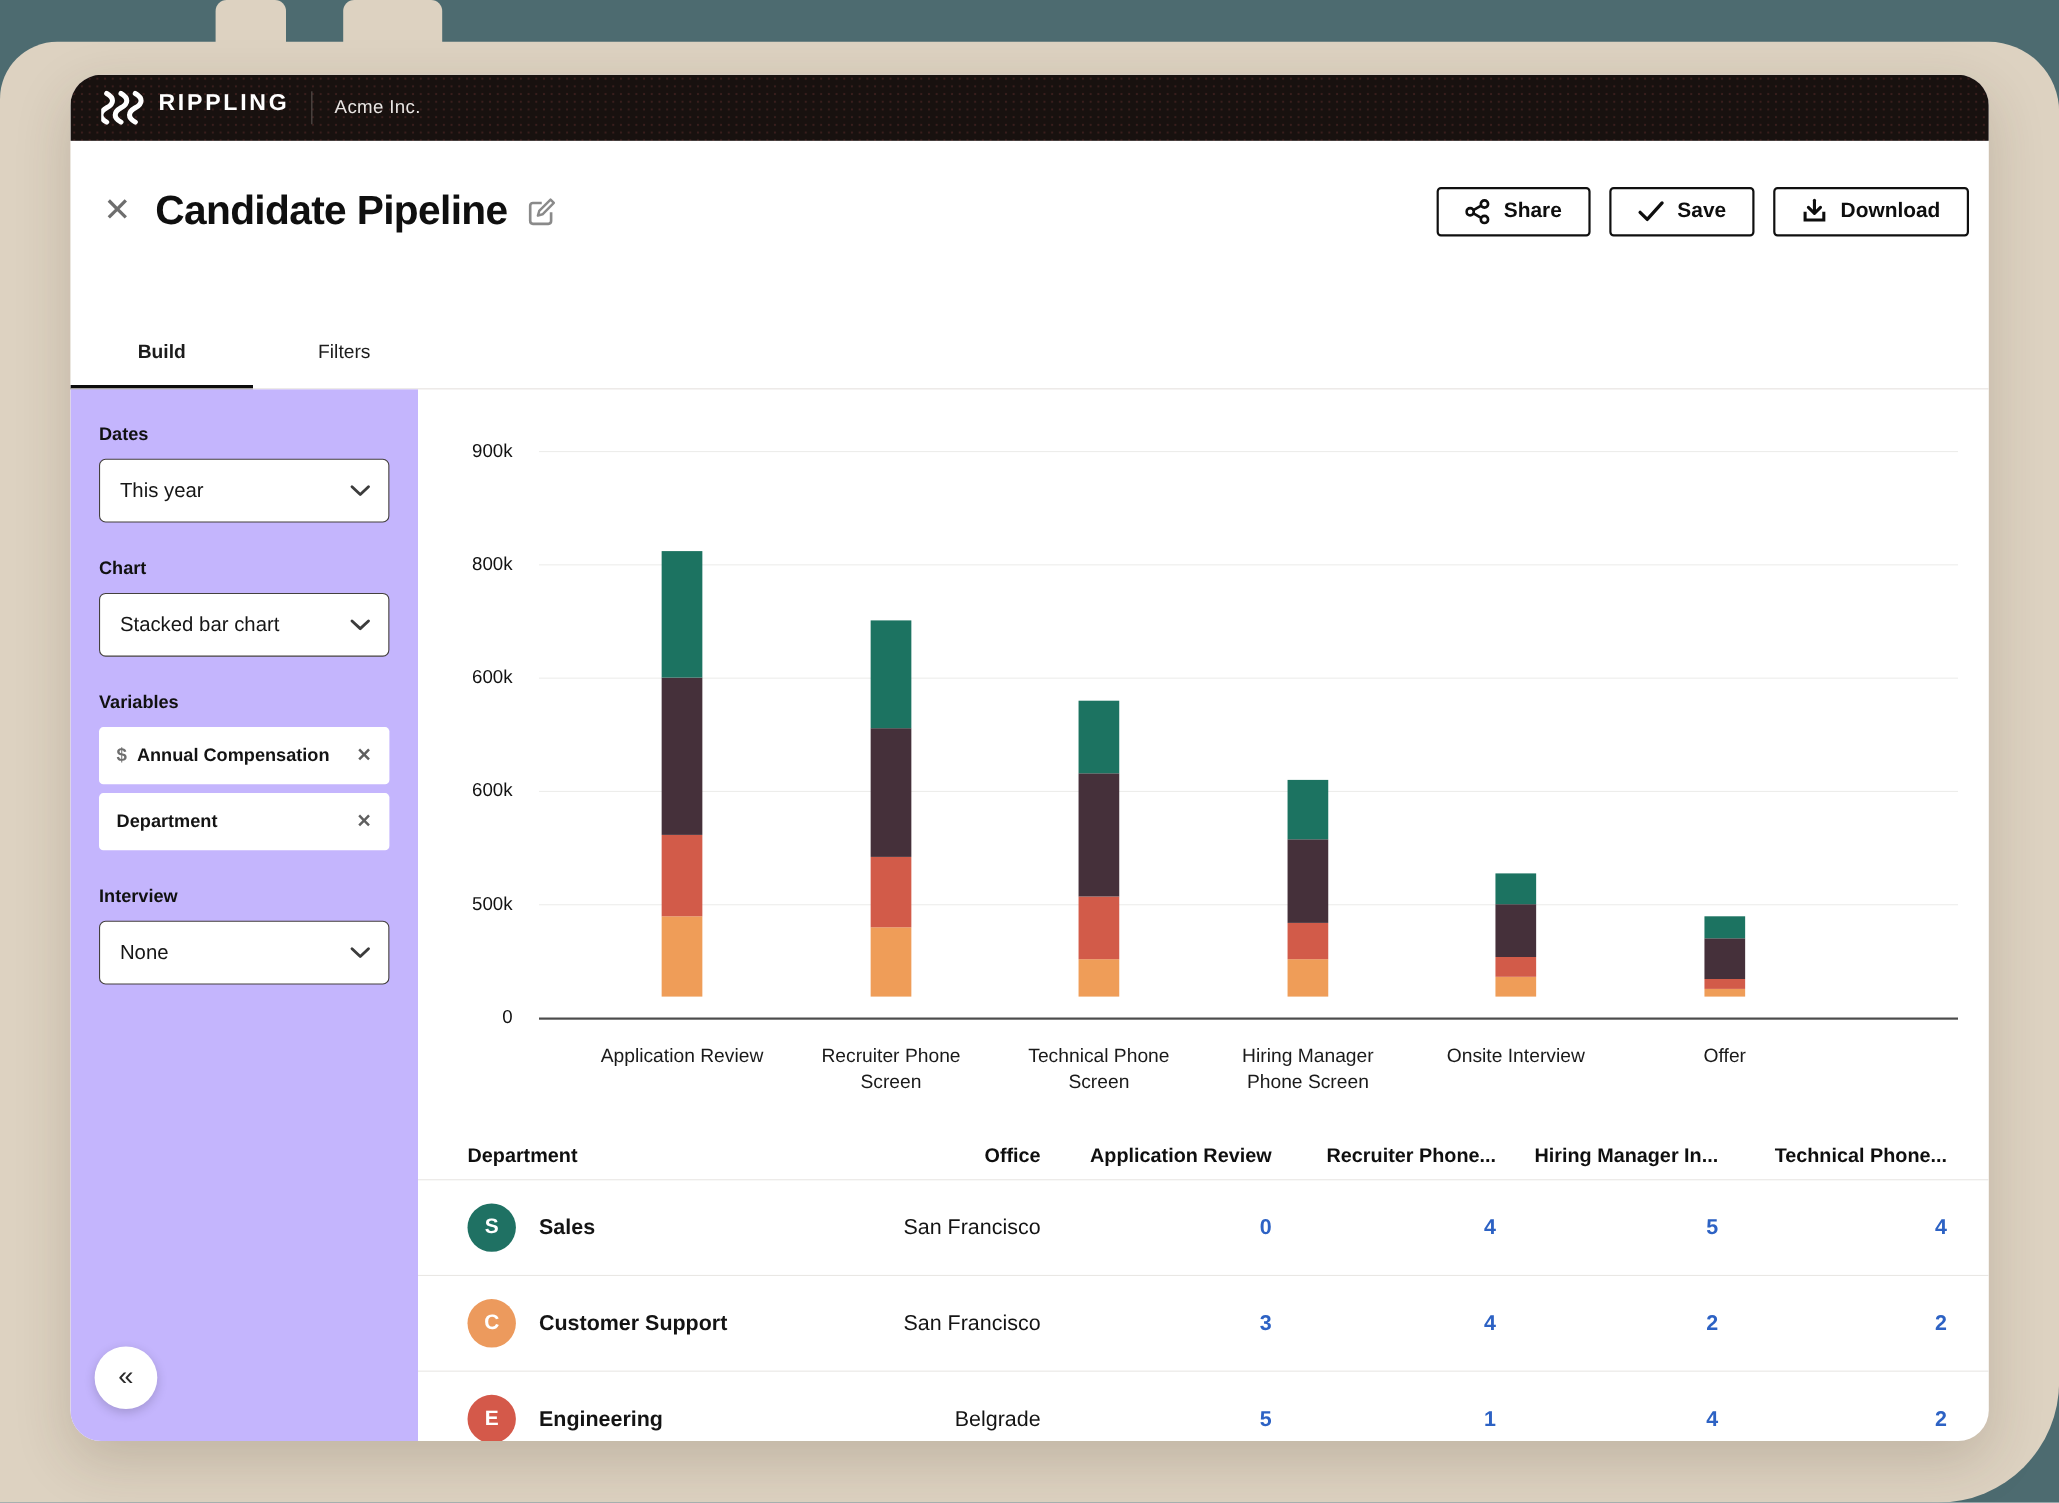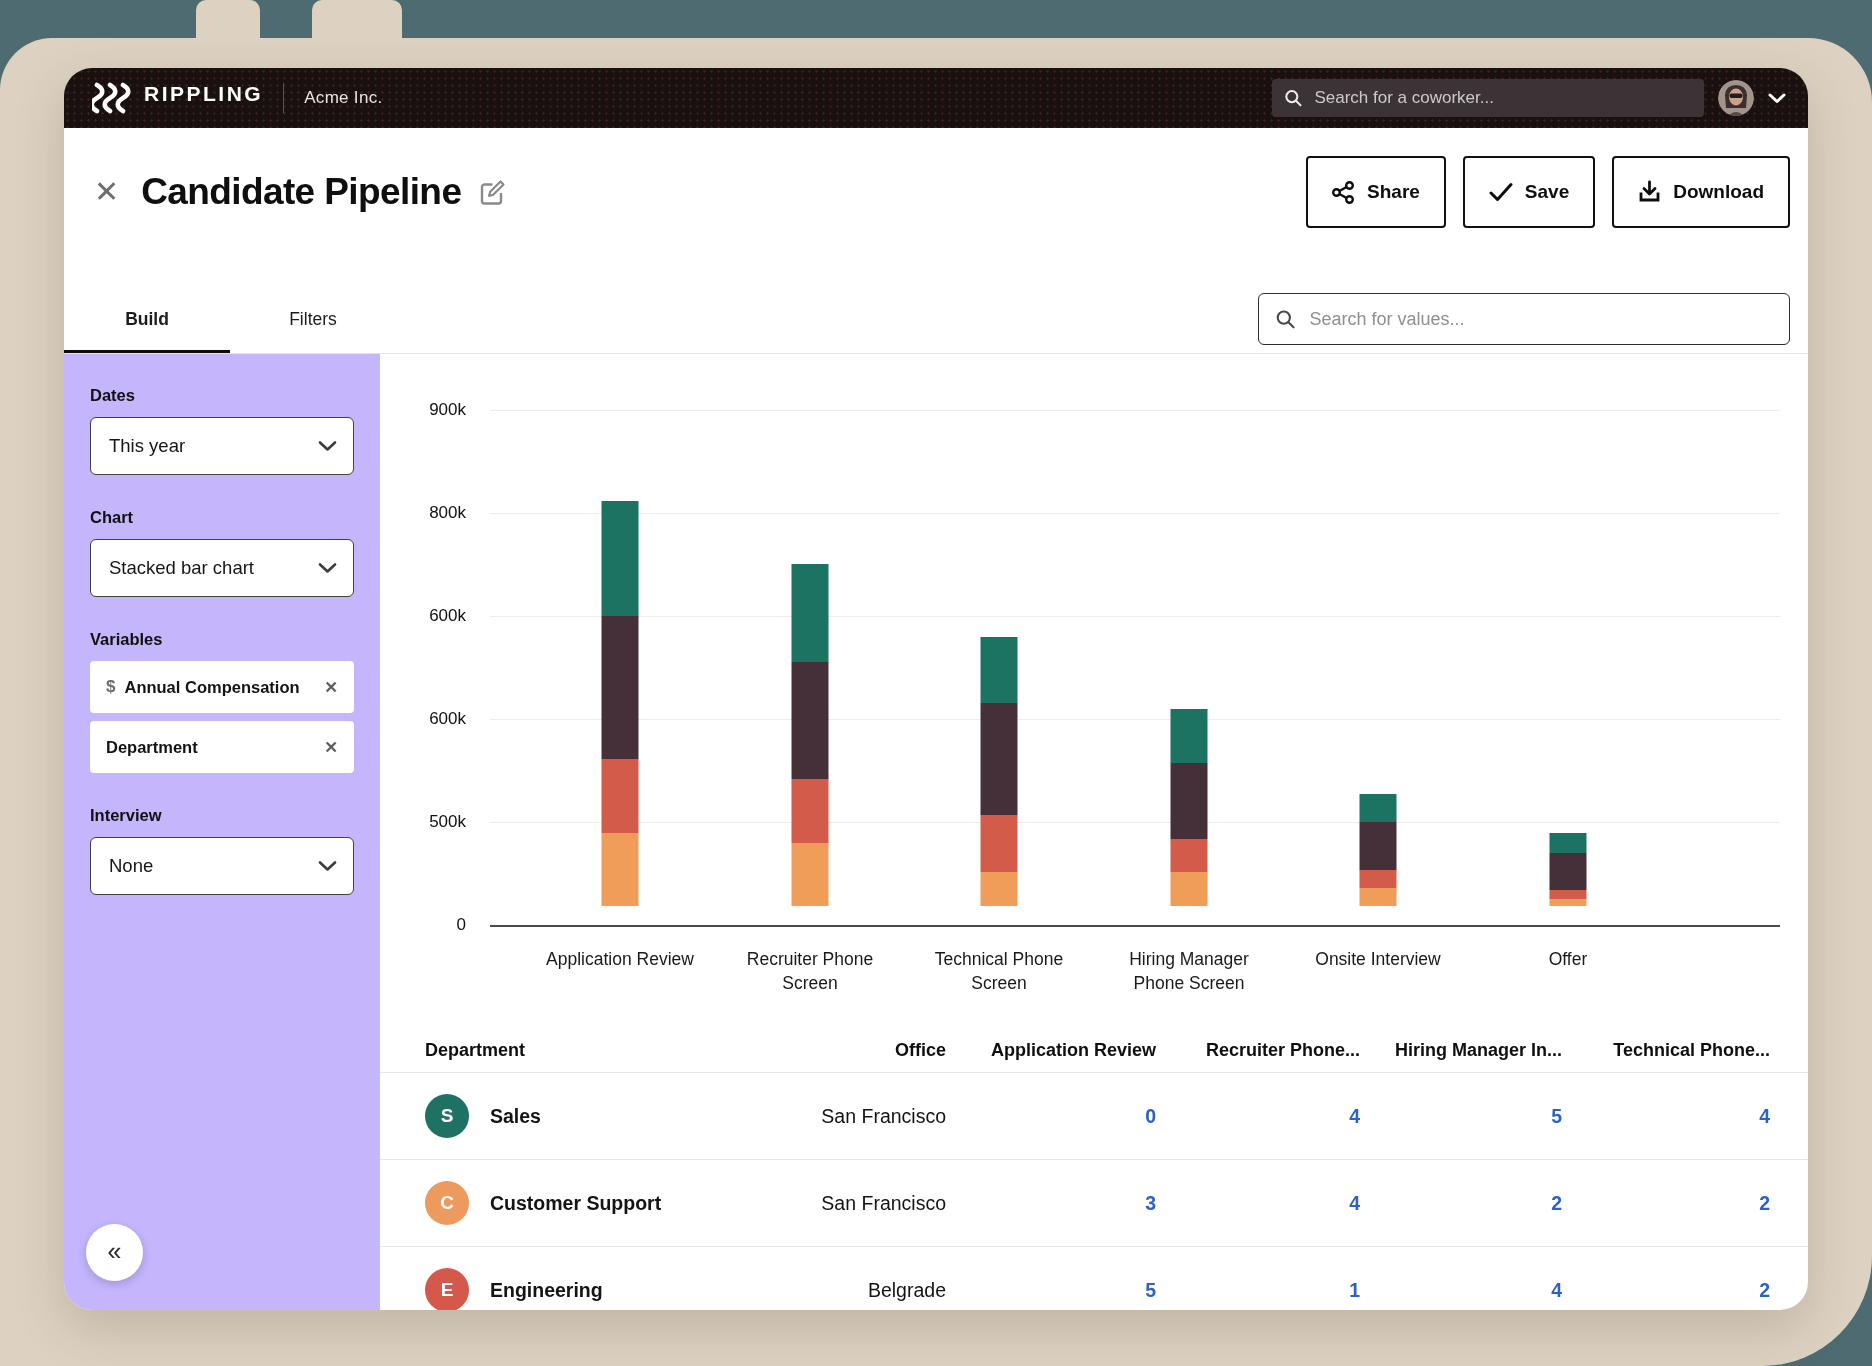--- a/index.html
+++ b/index.html
@@ -33,21 +33,21 @@
     font-size:17px;width:100%;font-family:inherit;}
   .coworker-search input::placeholder{color:#cfc9c7;}
   .avatar{width:36px;height:36px;border-radius:50%;overflow:hidden;flex:0 0 auto;}
   
   .titlerow{position:absolute;left:0;top:60px;right:0;height:128px;display:flex;align-items:center;
     padding:0 18px 0 30px;box-sizing:border-box;}
   .close-x{font-size:30px;color:#6e6e6e;line-height:1;margin-right:22px;cursor:pointer;}
   .page-title{font-size:37px;font-weight:bold;color:#0f0f0f;letter-spacing:-.6px;}
   .edit-ic{margin-left:18px;color:#8a8a8a;}
   .title-actions{margin-left:auto;display:flex;gap:17px;}
-  .btn{height:72px;border:2px solid #101010;border-radius:4px;background:#fff;display:flex;
+  .btn{height:45px;border:2px solid #101010;border-radius:4px;background:#fff;display:flex;
     align-items:center;gap:12px;padding:0 24px;font-size:19px;font-weight:bold;color:#0e0e0e;cursor:pointer;}
   
   .tabrow-divider{position:absolute;left:0;right:0;top:285px;height:1px;background:#e5e2df;}
   .tab{position:absolute;top:218px;height:67px;width:166px;display:flex;align-items:center;
     justify-content:center;font-size:17.5px;color:#1c1c1c;cursor:pointer;}
   .tab.build{left:0;font-weight:bold;}
   .tab.filters{left:166px;}
   .tab-underline{position:absolute;left:0;top:282px;width:166px;height:4px;background:#0c0c0c;}
   .values-search{position:absolute;right:18px;top:225px;width:532px;height:52px;border:1.6px solid #2e2e2e;
     border-radius:6px;display:flex;align-items:center;gap:12px;padding:0 16px;box-sizing:border-box;background:#fff;}
@@ -110,41 +110,20 @@
         <g fill="none" stroke="#ffffff" stroke-width="4.6" stroke-linecap="round">
           <path d="M5 3 c7 4 7 9 0 13 c-7 4 -7 9 0 13"></path>
           <path d="M18 3 c7 4 7 9 0 13 c-7 4 -7 9 0 13"></path>
           <path d="M31 3 c7 4 7 9 0 13 c-7 4 -7 9 0 13"></path>
         </g>
       </svg>
       <span class="brand-name">RIPPLING</span>
     </div>
     <div class="topbar-divider"></div>
     <span class="company">Acme Inc.</span>
-    <div class="topbar-right">
-      <div class="coworker-search">
-        <svg width="20" height="20" viewBox="0 0 20 20">
-          <circle cx="8.5" cy="8.5" r="6" fill="none" stroke="#f0eeec" stroke-width="2.2"></circle>
-          <line x1="13" y1="13" x2="18" y2="18" stroke="#f0eeec" stroke-width="2.2" stroke-linecap="round"></line>
-        </svg>
-        <input placeholder="Search for a coworker..." style="">
-      </div>
-      <div class="avatar">
-        <svg width="36" height="36" viewBox="0 0 36 36">
-          <circle cx="18" cy="18" r="18" fill="#a3948b"></circle>
-          <path d="M7 15 q1-10 11-10 q10 0 11 10 l-1 13 h-20 z" fill="#3c2f2b"></path>
-          <ellipse cx="18" cy="17" rx="7" ry="8.5" fill="#caa28c"></ellipse>
-          <rect x="11.5" y="13.5" width="13" height="4.5" rx="2" fill="#241c1a"></rect>
-          <path d="M10 36 q8-8 16 0 z" fill="#5b4a43"></path>
-        </svg>
-      </div>
-      <svg width="18" height="12" viewBox="0 0 18 12">
-        <polyline points="2,3 9,9.5 16,3" fill="none" stroke="#ffffff" stroke-width="3" stroke-linecap="round" stroke-linejoin="round"></polyline>
-      </svg>
-    </div>
   </div>
 
   <div class="titlerow">
     <span class="close-x">✕</span>
     <span class="page-title">Candidate Pipeline</span>
     <span class="edit-ic">
       <svg width="27" height="27" viewBox="0 0 27 27">
         <path d="M22 14 v8 a2.5 2.5 0 0 1 -2.5 2.5 h-14 a2.5 2.5 0 0 1 -2.5 -2.5 v-14 a2.5 2.5 0 0 1 2.5 -2.5 h8" fill="none" stroke="#8a8a8a" stroke-width="2.4"></path>
           <path d="M10 17 l1.2-4.2 L21.5 2.5 l3 3 L14.2 15.8 z" fill="none" stroke="#8a8a8a" stroke-width="2.2" stroke-linejoin="round"></path>
       </svg>
@@ -174,27 +153,20 @@
         </svg>
         <span>Download</span>
       </button>
     </div>
   </div>
 
   <div class="tab build">Build</div>
   <div class="tab filters">Filters</div>
   <div class="tab-underline"></div>
   <div class="tabrow-divider"></div>
-  <div class="values-search">
-    <svg width="22" height="22" viewBox="0 0 22 22">
-      <circle cx="9.5" cy="9.5" r="6.6" fill="none" stroke="#4a4a4a" stroke-width="2.3"></circle>
-      <line x1="14.5" y1="14.5" x2="20" y2="20" stroke="#4a4a4a" stroke-width="2.3" stroke-linecap="round"></line>
-    </svg>
-    <input placeholder="Search for values..." style="">
-  </div>
 
   <div class="sidebar">
     <div class="side-group">
       <div class="side-label">Dates</div>
       <div class="select">
         <span>This year</span>
         <svg width="19" height="12" viewBox="0 0 19 12">
           <polyline points="2,2.5 9.5,9.5 17,2.5" fill="none" stroke="#3c3c3c" stroke-width="2.6" stroke-linecap="round" stroke-linejoin="round"></polyline>
         </svg>
       </div>

